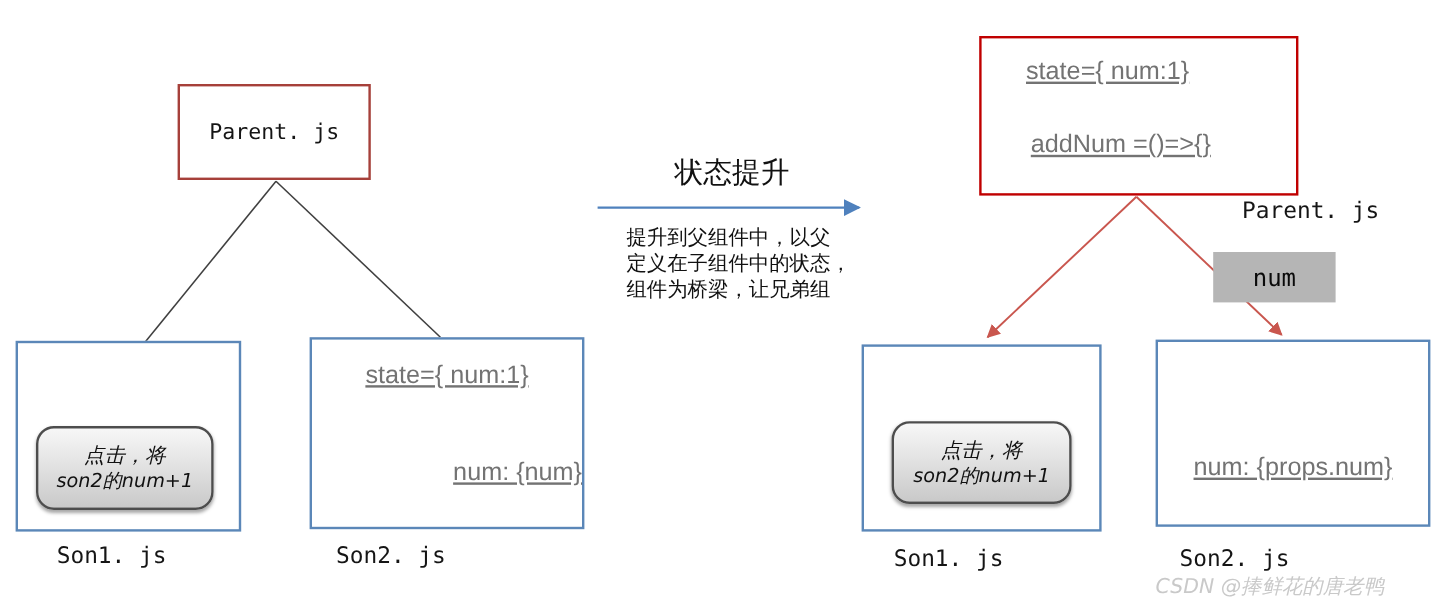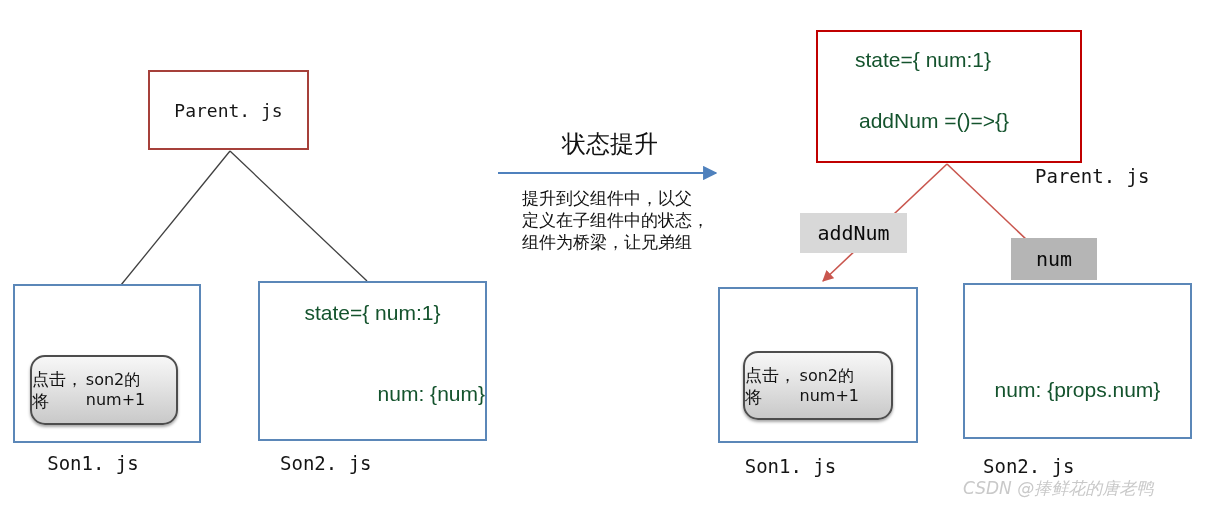--- a/index.html
+++ b/index.html
@@ -47,58 +47,61 @@
   }
   .mono-label {
     font-family: "DejaVu Sans Mono", monospace;
     font-size: 18px;
     color: #151515;
     white-space: nowrap;
   }
   .code-text {
     font-family: "Liberation Sans", sans-serif;
     font-size: 21px;
-    color: #14532d;
-    white-space: nowrap;
+    color: #737373;
+    white-space: nowrap;
+    text-decoration: underline;
   }
   .file-label {
     position: absolute;
     z-index: 2;
     font-family: "DejaVu Sans Mono", monospace;
     font-size: 19px;
     color: #151515;
     white-space: nowrap;
   }
   .diagram-button {
     position: absolute;
     border: 2px solid var(--button-border);
     border-radius: 15px;
     background: linear-gradient(to bottom, #f7f7f7 0%, #e3e3e3 45%, #c9c9c9 100%);
     box-shadow: 0 2px 3px rgba(0,0,0,0.35);
     display: flex;
+    flex-direction: column;
     align-items: center;
     justify-content: center;
     z-index: 3;
     cursor: default;
+    font-style: italic;
   }
   .btn-line1 { font-size: 17px; line-height: 22px; color: #111; }
   .btn-line2 { font-size: 16px; line-height: 20px; color: #111;
                font-family: "DejaVu Sans", sans-serif; }
   .badge {
     position: absolute;
     z-index: 3;
     display: flex;
     align-items: center;
     justify-content: center;
     font-family: "DejaVu Sans Mono", monospace;
     font-size: 20px;
     color: #0a0a0a;
   }
   .badge-addnum { left: 800px; top: 213px; width: 107px; height: 40px; background: var(--badge-light); }
-  .badge-num    { left: 1011px; top: 210px; width: 86px; height: 42px; background: var(--badge-dark); margin-top: 28px; }
+  .badge-num    { left: 1011px; top: 210px; width: 102px; height: 42px; background: var(--badge-dark); }
   .middle-title {
     position: absolute;
     left: 510px; top: 128px; width: 200px;
     text-align: center;
     font-size: 24px;
     font-weight: 400;
     z-index: 2;
     white-space: nowrap;
   }
   .middle-desc {
@@ -179,21 +182,20 @@
     <div>定义在子组件中的状态，</div>
     <div>组件为桥梁，让兄弟组</div>
   </div>
 
   <div class="box red-box-right parent-right">
     <div class="code-text parent-right-line1">state={ num:1}</div>
     <div class="code-text parent-right-line2">addNum =()=&gt;{}</div>
   </div>
   <div class="file-label" style="left:1035px; top:165px;">Parent. js</div>
 
-  <div class="badge badge-addnum">addNum</div>
   <div class="badge badge-num">num</div>
 
   <div class="box blue-box son1-right"></div>
   <div class="diagram-button button-right">
     <span class="btn-line1">点击，将</span>
     <span class="btn-line2">son2的num+1</span>
   </div>
   <div class="file-label" style="left:718px; top:455px; width:145px; text-align:center;">Son1. js</div>
 
   <div class="box blue-box son2-right">

